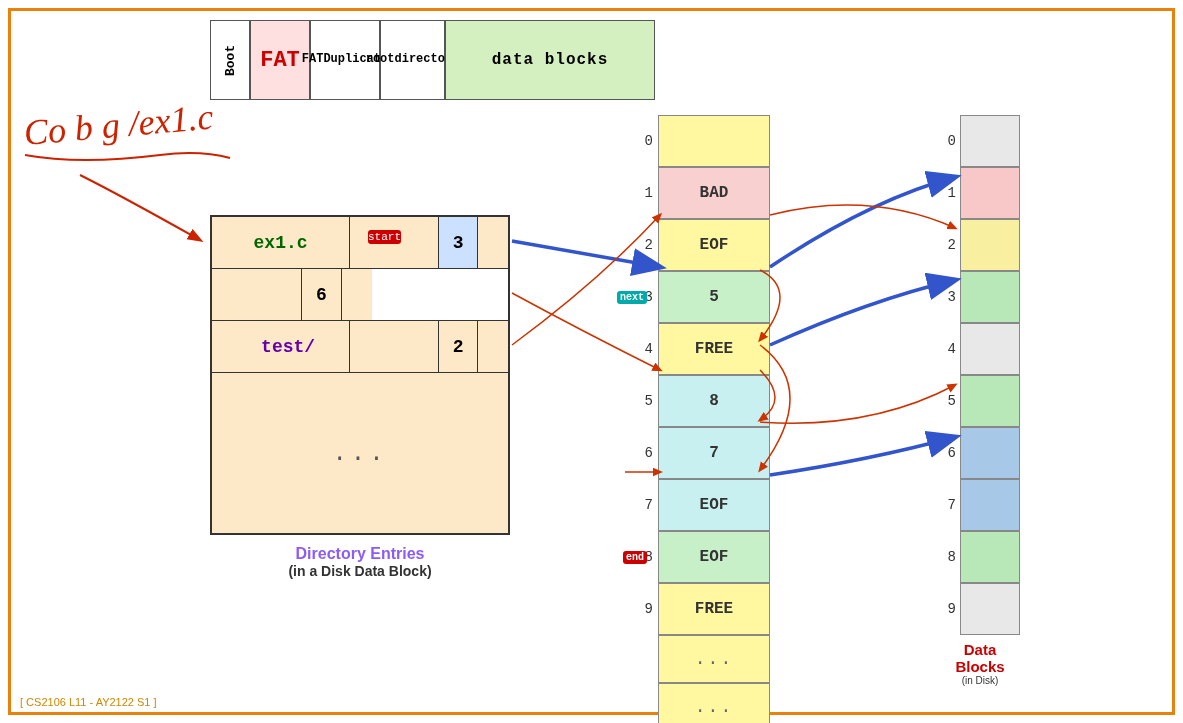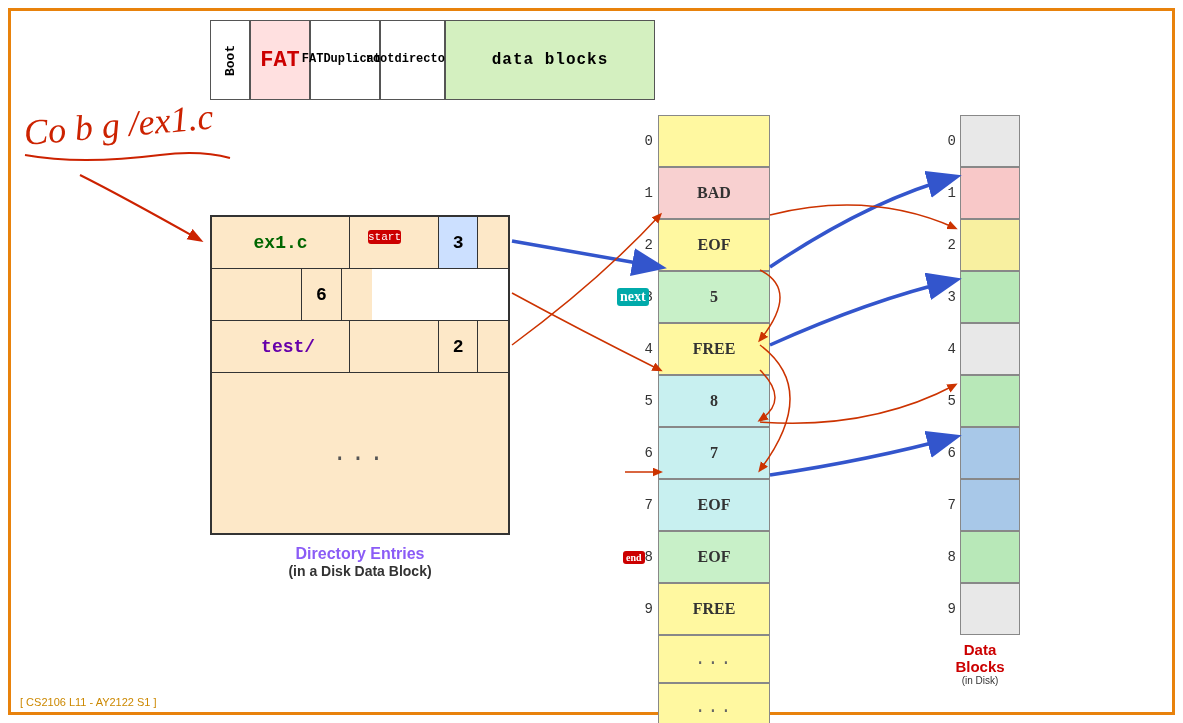--- a/index.html
+++ b/index.html
@@ -169,33 +169,32 @@
     .fat-cell {
       flex: 1;
       border: 1.5px solid #888;
       display: flex;
       align-items: center;
       justify-content: center;
       font-size: 16px;
       font-weight: bold;
       color: #333;
       position: relative;
-      font-family: Liberation Serif, serif;
     }
     .fat-cell.yellow { background: #fff8a0; }
     .fat-cell.light-green { background: #c8f0c8; }
     .fat-cell.cyan { background: #c8f0f0; }
     .fat-cell.pink { background: #f8d0d0; }
 
     .next-badge {
       position: absolute;
       left: -42px;
       background: #00aaaa;
       color: white;
-      font-size: 14px;
+      font-size: 10px;
       font-weight: bold;
       padding: 1px 3px;
       border-radius: 3px;
     }
     .end-badge {
       position: absolute;
       left: -36px;
       background: #cc0000;
       color: white;
       font-size: 10px;

